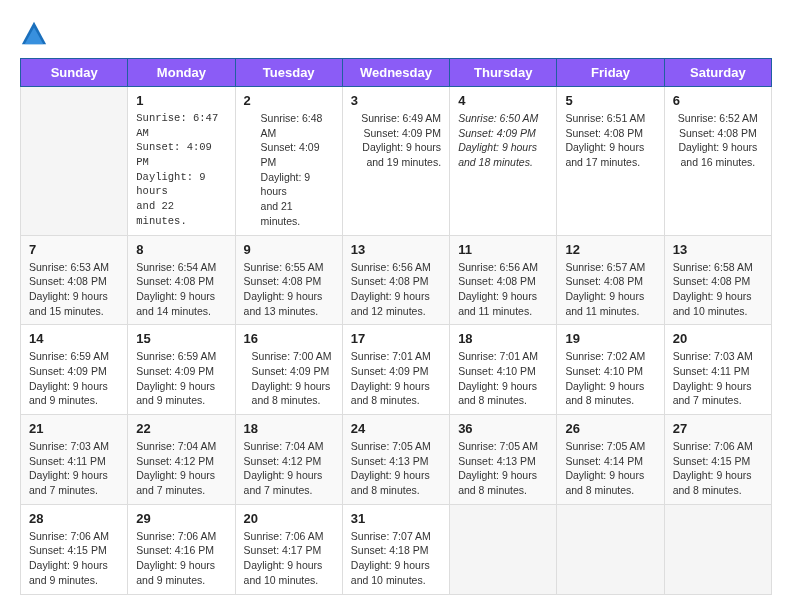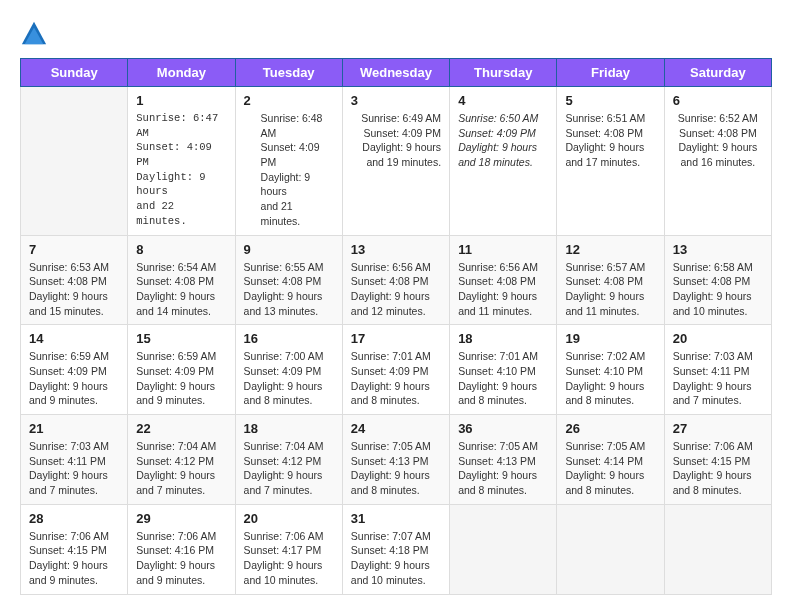--- a/index.html
+++ b/index.html
@@ -233,21 +233,21 @@
         </td>
         <td>
           <div class="day-number">15</div>
           <div class="day-info" style="white-space: pre-line;">Sunrise: 6:59 AM
 Sunset: 4:09 PM
 Daylight: 9 hours
 and 9 minutes.</div>
         </td>
         <td>
           <div class="day-number">16</div>
-          <div class="day-info" style="white-space: pre-line;">Sunrise: 7:00 AM
+          <div class="day-info" style="white-space: pre-line; margin-left: 8px;">Sunrise: 7:00 AM
 Sunset: 4:09 PM
 Daylight: 9 hours
 and 8 minutes.</div>
         </td>
         <td>
           <div class="day-number">17</div>
           <div class="day-info" style="white-space: pre-line;">Sunrise: 7:01 AM
 Sunset: 4:09 PM
 Daylight: 9 hours
 and 8 minutes.</div>

